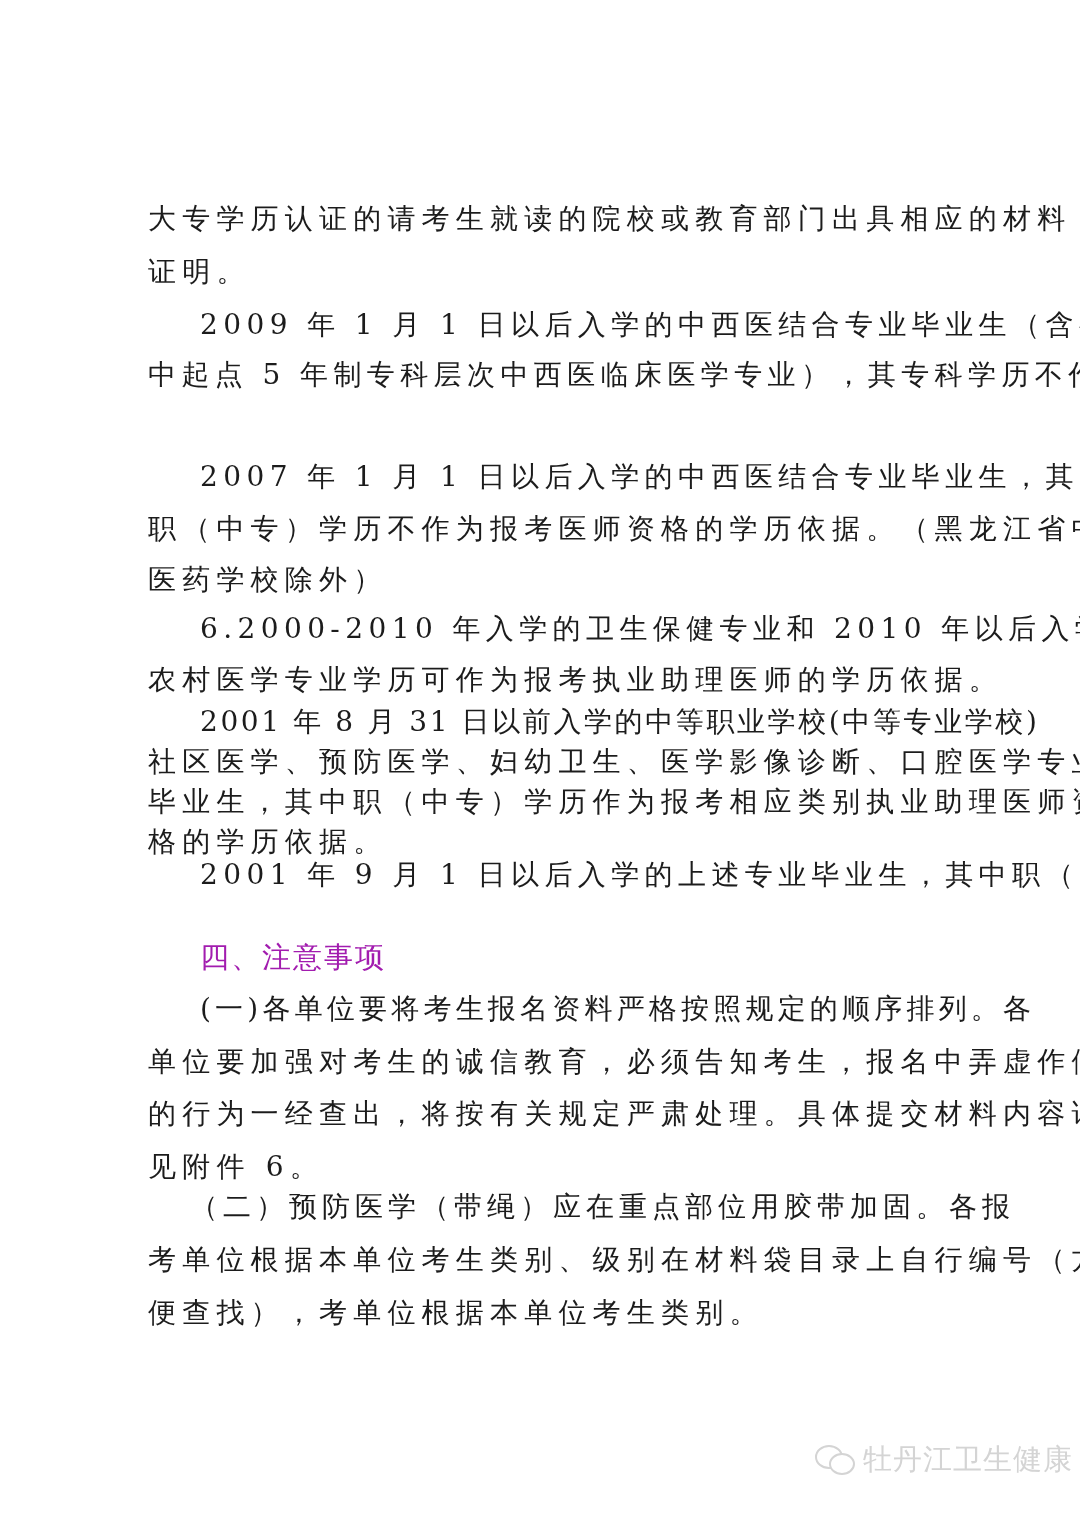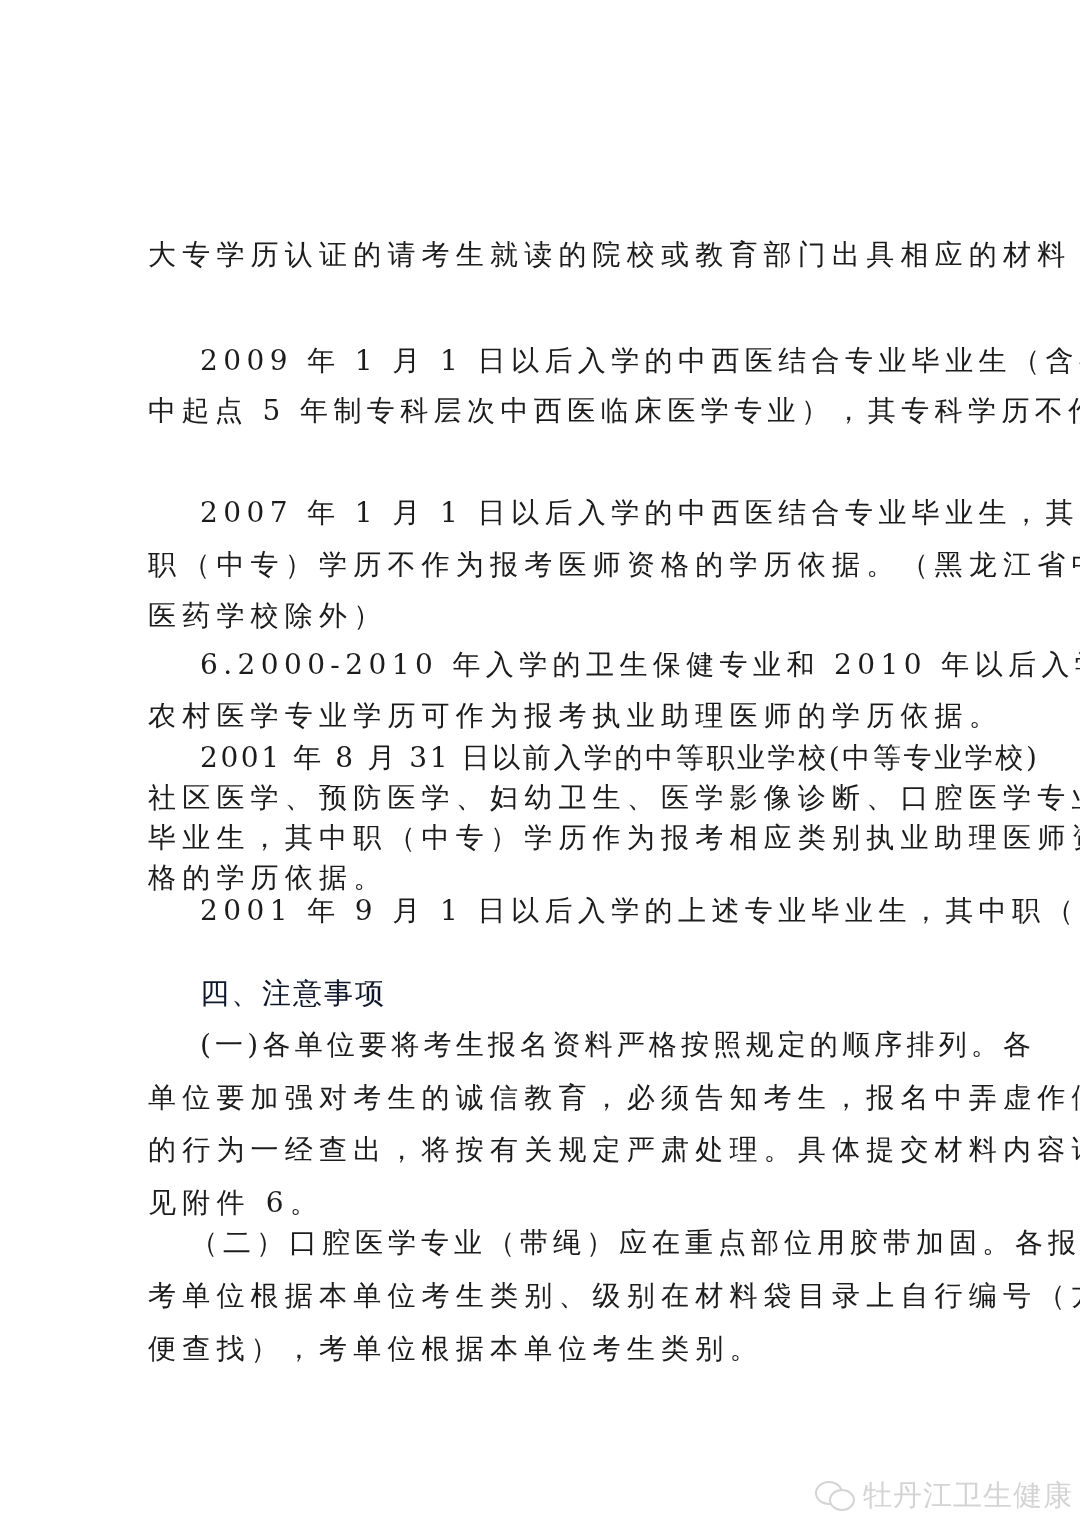--- a/index.html
+++ b/index.html
@@ -1,54 +1,55 @@
 <!DOCTYPE html>
 <html><head>
   <meta charset="utf-8">
   <style>
     html, body { margin: 0; padding: 0; background: #ffffff; }
     body { width: 1080px; height: 1527px; position: relative; overflow: hidden;
       font-family: "DejaVu Serif", "Liberation Serif", serif; color: #1c1c1c; }
-    .page { position: absolute; left: 0; top: 0; width: 1080px; height: 1119px; margin-top: 36px; }
+    .page { position: absolute; left: 0; top: 0; width: 1080px; height: 1119px; }
     .line { position: absolute; left: 148px; width: 800px; font-size: 28px; line-height: 34px;
       letter-spacing: 6.2px; white-space: nowrap; }
     .line.indent { left: 200px; }
     .line.tight { letter-spacing: 5.4px; }
-    .heading { font-family: "DejaVu Sans", "Liberation Sans", sans-serif; font-size: 29px; letter-spacing: 2px; color: #0f172a; }
+    .heading { font-family: "DejaVu Sans", "Liberation Sans", sans-serif; font-size: 29px; letter-spacing: 2px; color: #a21caf; }
     .watermark { position: absolute; left: 815px; top: 1440px; display: flex; align-items: center;
       font-family: "DejaVu Sans", "Liberation Sans", sans-serif; font-size: 29px; color: #d4d4d4; letter-spacing: 1px; text-align: right; }
     .wm-icon { width: 40px; height: 34px; position: relative; margin-right: 8px; }
     .bubble1 { position: absolute; left: 0; top: 2px; width: 24px; height: 20px; border: 2px solid #d4d4d4; border-radius: 50%; }
     .bubble2 { position: absolute; left: 14px; top: 10px; width: 22px; height: 18px; border: 2px solid #d4d4d4; border-radius: 50%; background: #fff; }
   </style>
 </head>
 <body>
 
 <div class="page">
   <div class="line" style="top:202px">大专学历认证的请考生就读的院校或教育部门出具相应的材料</div>
+  <div class="line" style="top:255px">证明。</div>
   <div class="line indent tight" style="top:308px">2009 年 1 月 1 日以后入学的中西医结合专业毕业生（含初</div>
   <div class="line tight" style="top:358px">中起点 5 年制专科层次中西医临床医学专业），其专科学历不作</div>
   <div class="line indent tight" style="top:460px">2007 年 1 月 1 日以后入学的中西医结合专业毕业生，其中</div>
   <div class="line" style="top:512px">职（中专）学历不作为报考医师资格的学历依据。（黑龙江省中</div>
   <div class="line" style="top:563px">医药学校除外）</div>
   <div class="line indent tight" style="top:612px">6.2000-2010 年入学的卫生保健专业和 2010 年以后入学的</div>
   <div class="line" style="top:663px">农村医学专业学历可作为报考执业助理医师的学历依据。</div>
   <div class="line indent" style="top:705px;letter-spacing:2.6px">2001 年 8 月 31 日以前入学的中等职业学校(中等专业学校)</div>
   <div class="line" style="top:745px">社区医学、预防医学、妇幼卫生、医学影像诊断、口腔医学专业</div>
   <div class="line" style="top:785px">毕业生，其中职（中专）学历作为报考相应类别执业助理医师资</div>
   <div class="line" style="top:825px">格的学历依据。</div>
   <div class="line indent tight" style="top:858px">2001 年 9 月 1 日以后入学的上述专业毕业生，其中职（中</div>
 
   <div class="line indent heading" style="top:940px">四、注意事项</div>
 
   <div class="line indent" style="top:992px;letter-spacing:4.2px">(一)各单位要将考生报名资料严格按照规定的顺序排列。各</div>
   <div class="line" style="top:1045px">单位要加强对考生的诚信教育，必须告知考生，报名中弄虚作假</div>
   <div class="line" style="top:1097px">的行为一经查出，将按有关规定严肃处理。具体提交材料内容详</div>
   <div class="line" style="top:1150px">见附件 6。</div>
-  <div class="line indent" style="top:1190px;left:190px;letter-spacing:5px">（二）口腔医学专业（带绳）应在重点部位用胶带加固。各报</div>
+  <div class="line indent" style="top:1190px;left:190px;letter-spacing:5px">（二）预防医学（带绳）应在重点部位用胶带加固。各报</div>
   <div class="line" style="top:1243px">考单位根据本单位考生类别、级别在材料袋目录上自行编号（方</div>
   <div class="line" style="top:1296px">便查找），考单位根据本单位考生类别。</div>
 
   <div class="watermark">
     <span class="wm-icon">
       <span class="bubble1"></span>
         <span class="bubble2"></span>
     </span>
     <span>牡丹江卫生健康</span>
   </div>

